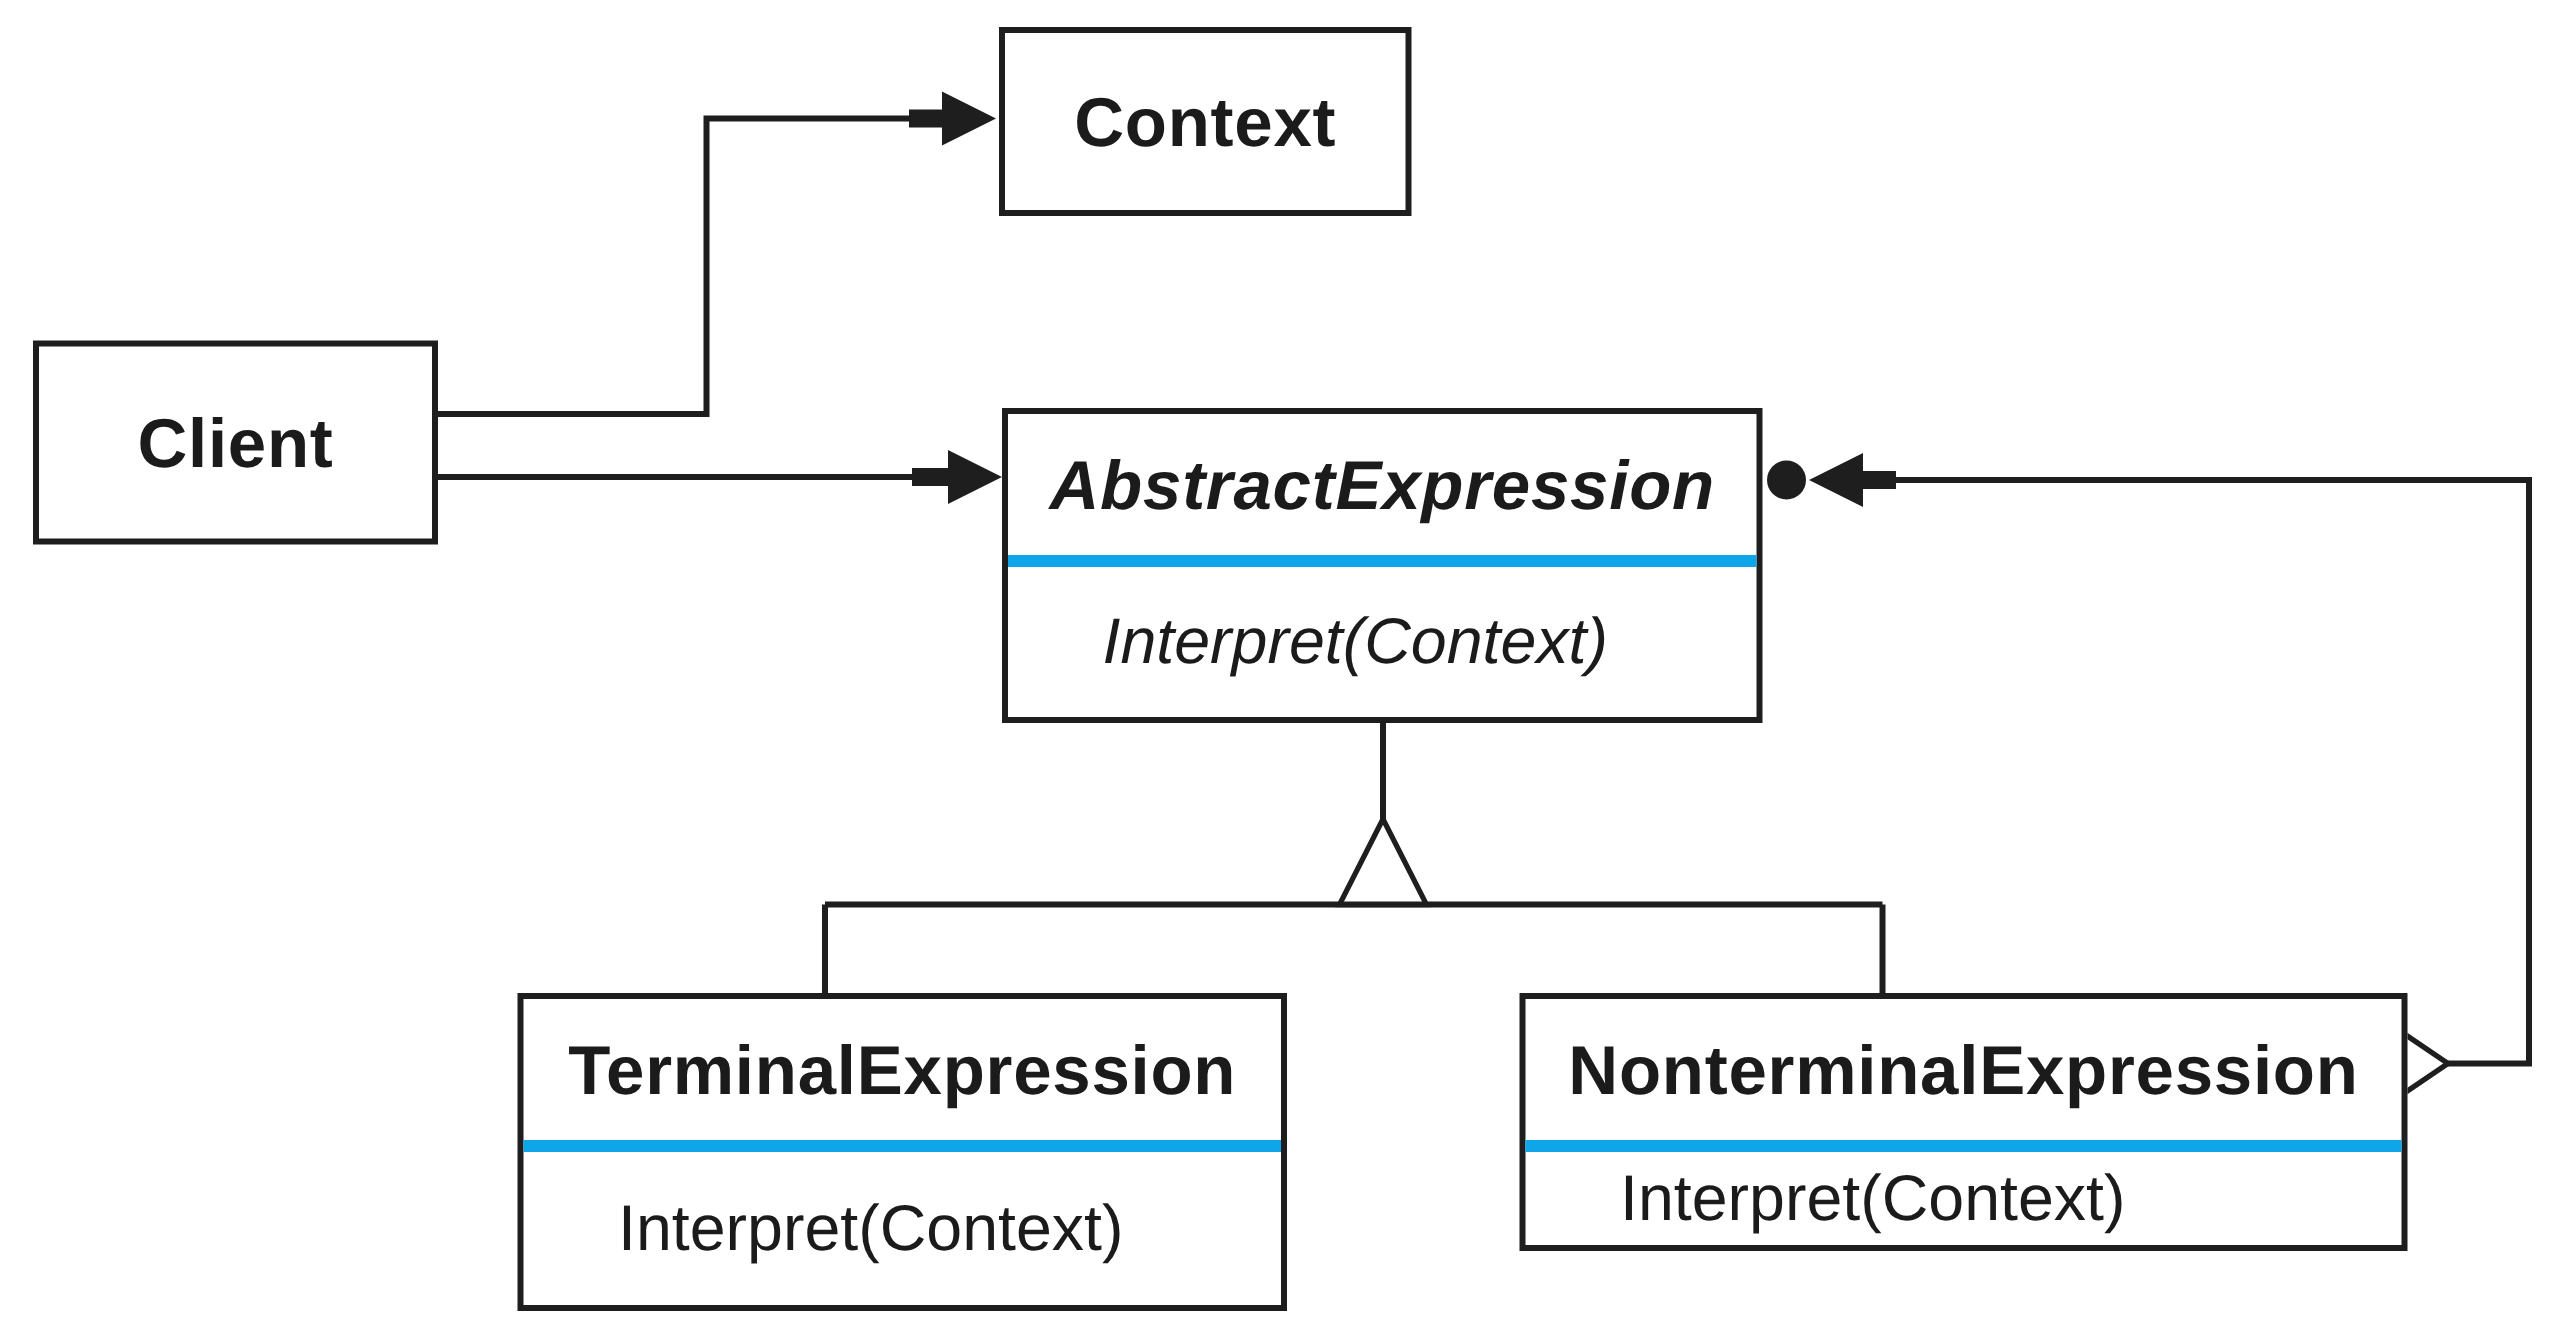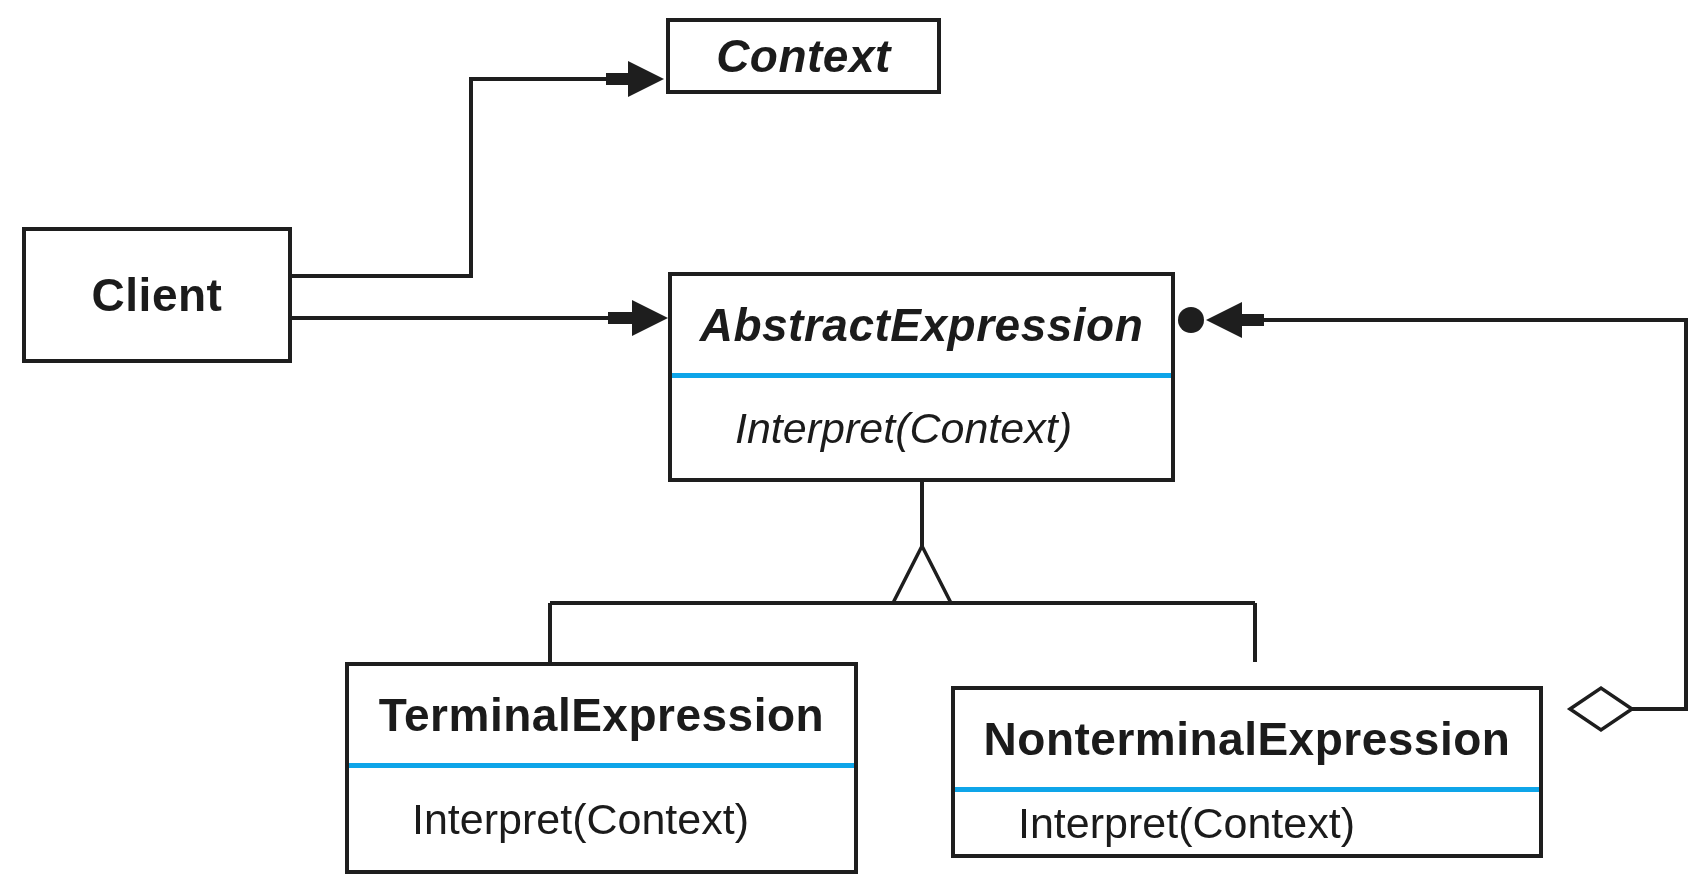--- a/index.html
+++ b/index.html
@@ -44,31 +44,31 @@
     white-space: nowrap;
   }
   .method-text {
     font-size: 43px;
     white-space: nowrap;
   }
   .italic { font-style: italic; }
 
   
   .box-client        { left: 22px;  top: 227px; width: 270px; height: 136px; }
-  .box-context       { left: 666px; top: 18px;  width: 275px; height: 76px; font-style: italic; }
+  .box-context       { left: 666px; top: 18px;  width: 275px; height: 126px; }
   .box-abstract      { left: 668px; top: 272px; width: 507px; height: 210px; }
   .box-terminal      { left: 345px; top: 662px; width: 513px; height: 212px; justify-content: flex-end; }
-  .box-nonterminal   { left: 951px; top: 662px; width: 592px; height: 172px; margin-top: 24px; }
+  .box-nonterminal   { left: 1013px; top: 662px; width: 592px; height: 172px; }
 
   .box-client .compartment,
   .box-context .compartment { flex: 1; }
 
   .two-part .title-compartment {
     height: 102px;
-    border-bottom: 5px solid #0ea5e9;
+    border-bottom: 8px solid #0ea5e9;
   }
   .two-part .method-compartment {
     flex: 1;
     padding-left: 63px;
   }
 </style>
 </head>
 <body>
 
 <div class="stage">

